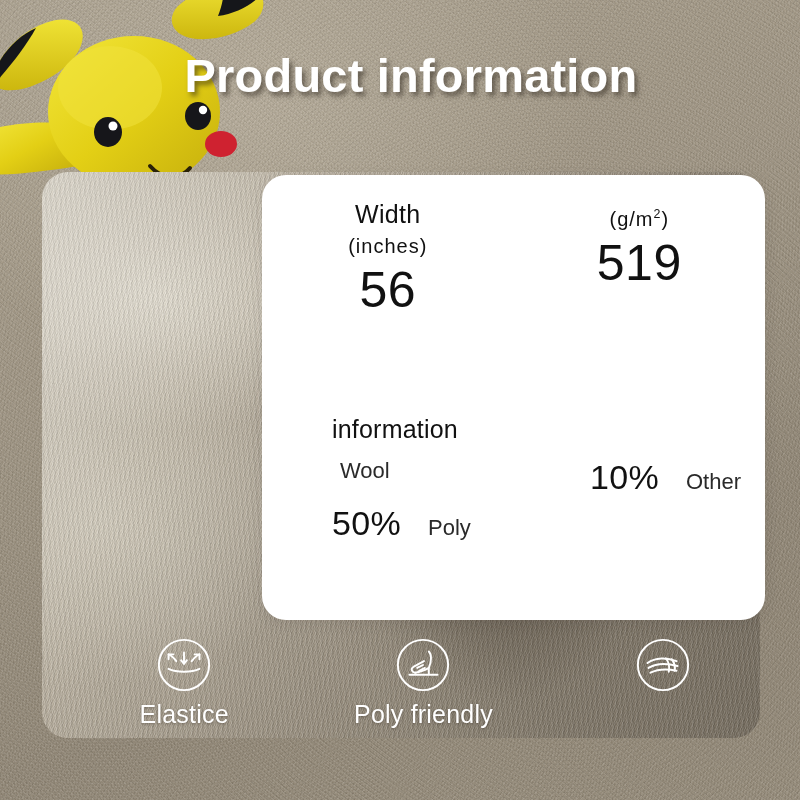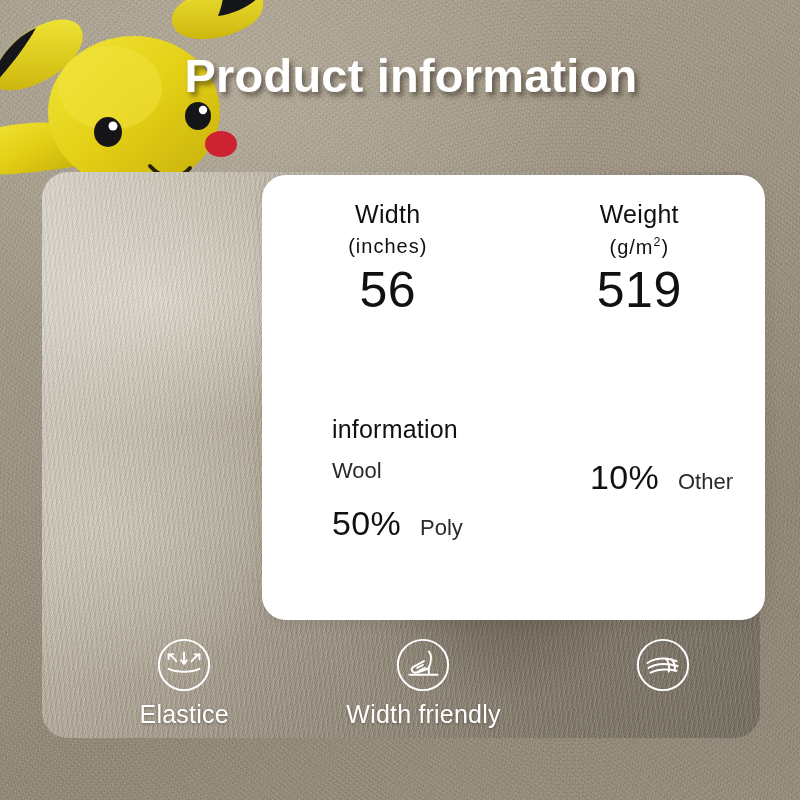--- a/index.html
+++ b/index.html
@@ -180,20 +180,21 @@
   }
   .comp-pct {
     font-size: 34px;
     color: #111111;
     letter-spacing: .3px;
     min-width: 88px;
   }
   .comp-mat {
     font-size: 22px;
     color: #2a2a2a;
+    margin-left: 8px;
     font-weight: 300;
   }
   .comp-right {
     position: absolute;
     left: 258px;
     top: 0;
     display: flex;
     align-items: baseline;
   }
 
@@ -283,21 +284,20 @@
 
     <div class="spec-row">
 
       <div class="spec">
         <div class="spec-name">Width</div>
         <div class="spec-unit"><span>(</span><span>inches</span><span>)</span></div>
         <div class="spec-value">56</div>
       </div>
 
       <div class="spec">
-        <div class="spec-name">Weight</div>
         <div class="spec-unit"><span>(</span><span>g/m</span><sup>2</sup><span>)</span></div>
         <div class="spec-value">519</div>
       </div>
 
     </div>
 
     <div class="comp-block">
       <div class="comp-title">information</div>
 
       <div class="comp-grid">
@@ -344,21 +344,21 @@
         <svg viewBox="0 0 60 60" xmlns="http://www.w3.org/2000/svg" fill="none" stroke="#ffffff" stroke-width="2" stroke-linecap="round" stroke-linejoin="round">
           <circle cx="30" cy="30" r="26"></circle>
           <path d="M16 40 L45 40"></path>
           <path d="M36 16 C39 19 39 26 36 33 L36 39"></path>
           <path d="M36 33 C33 35 27 37 22 38"></path>
           <path d="M22 38 C18 37 17 34 20 32 L31 26"></path>
           <path d="M24 33 L30 30"></path>
           <path d="M26 36 L32 33"></path>
         </svg>
       </span>
-      <div class="feature-label">Width friendly</div>
+      <div class="feature-label">Poly friendly</div>
     </div>
 
     <div class="feature">
       <span class="fi">
         <svg viewBox="0 0 60 60" xmlns="http://www.w3.org/2000/svg" fill="none" stroke="#ffffff" stroke-width="2" stroke-linecap="round" stroke-linejoin="round">
           <circle cx="30" cy="30" r="26"></circle>
           <path d="M14 28 C22 22 34 22 44 26"></path>
           <path d="M15 33 C23 28 34 28 45 31"></path>
           <path d="M17 38 C25 34 35 34 44 36"></path>
           <path d="M33 23 C36 27 37 32 36 37"></path>

